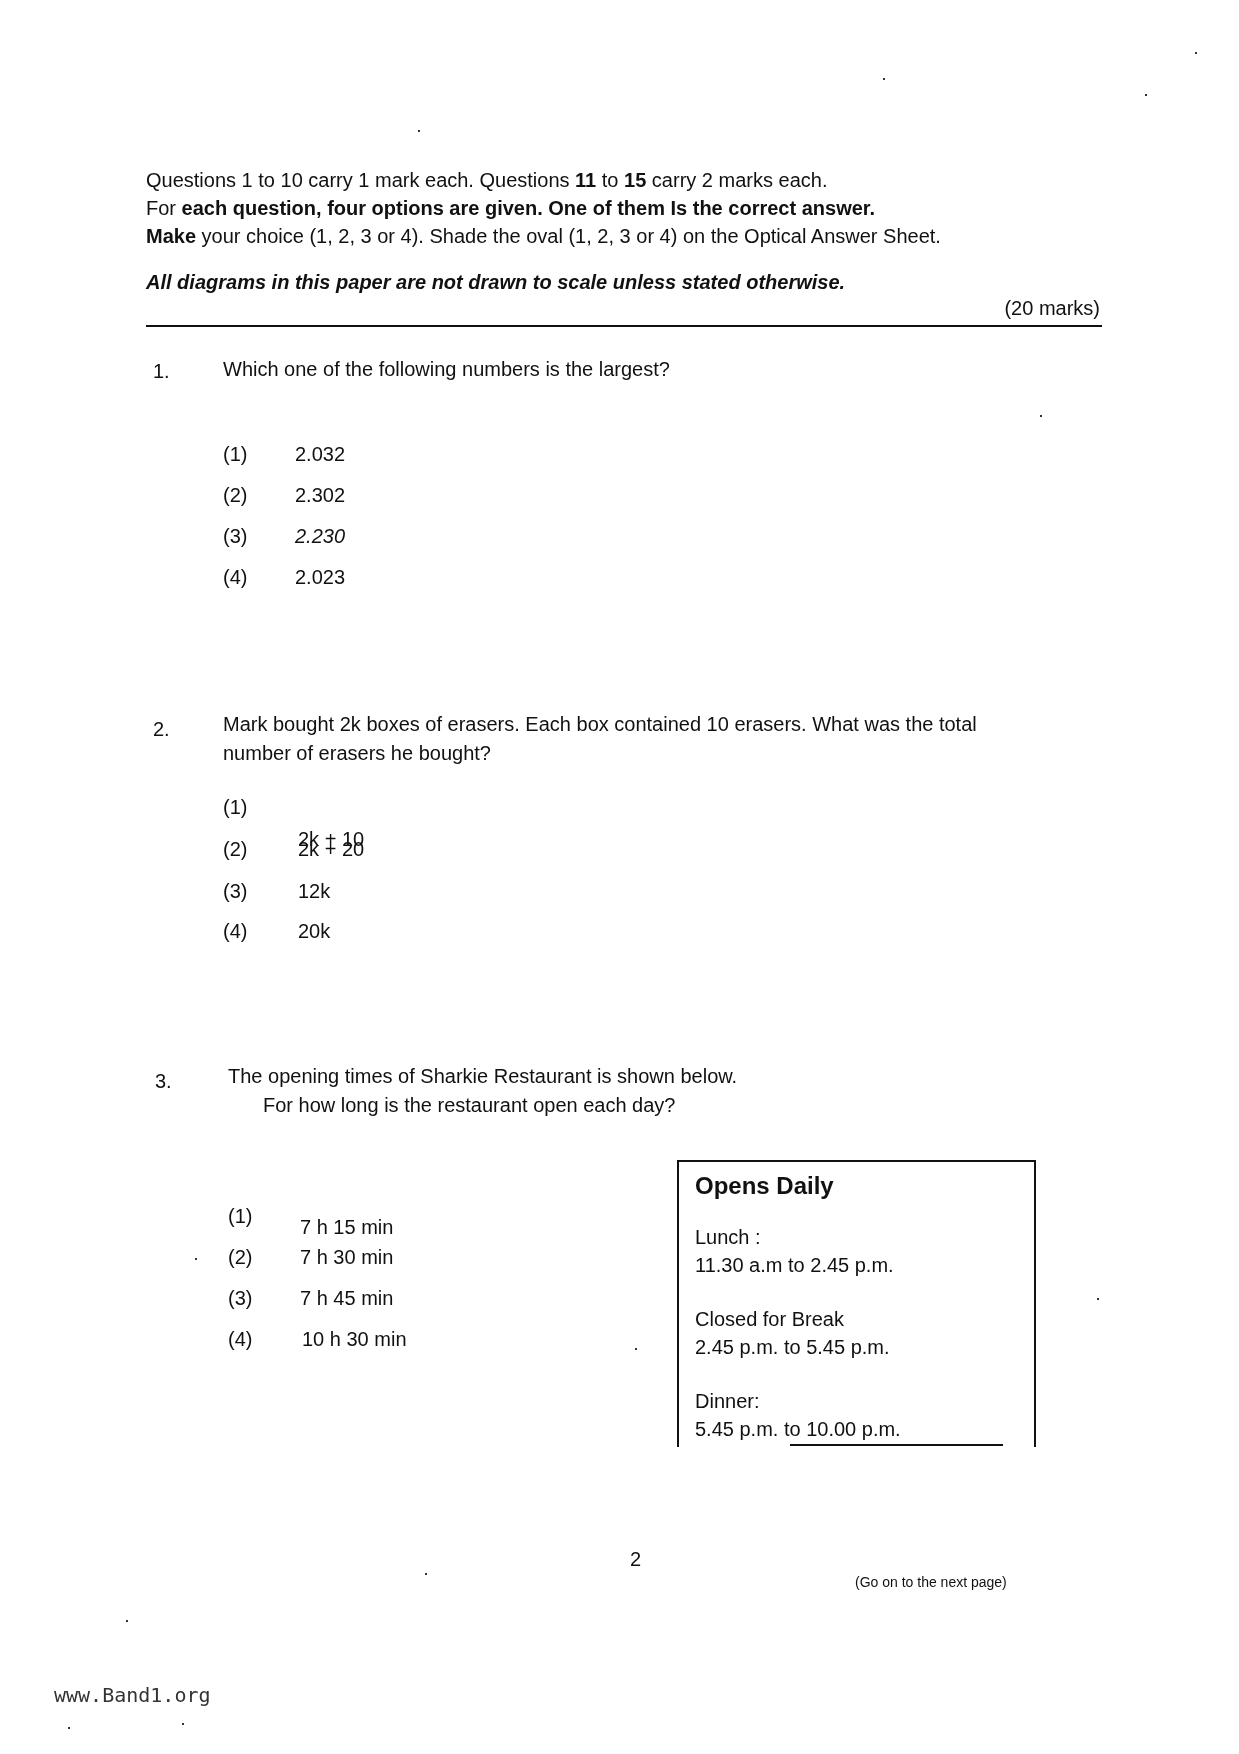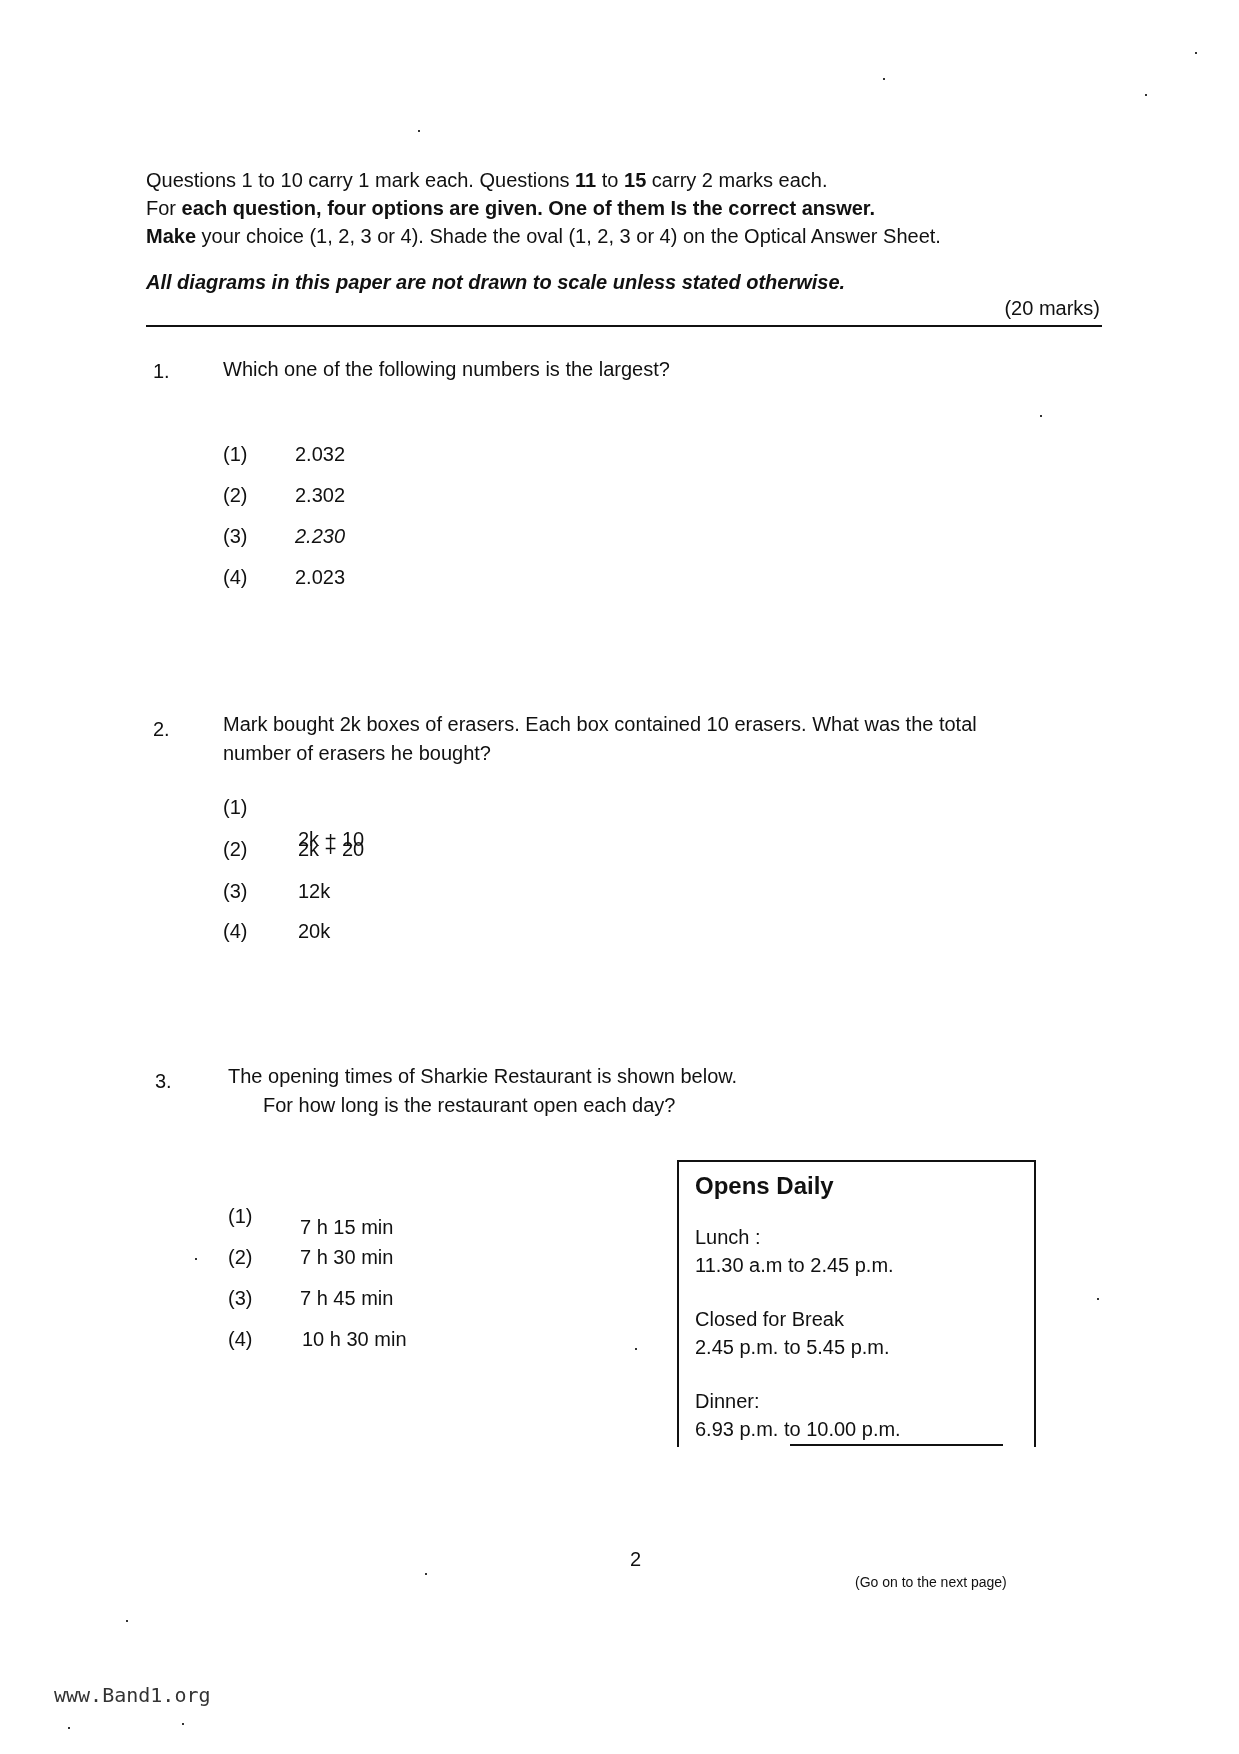--- a/index.html
+++ b/index.html
@@ -77,21 +77,21 @@
   <div class="abs opt-val" style="left:302px; top:1328px;">10 h 30 min</div>
 </div>
 
 <div class="box">
   <div class="title">Opens Daily</div>
   <div class="t" style="top:64px;text-align:right;">Lunch :</div>
   <div class="t" style="top:92px;">11.30 a.m  to 2.45 p.m.</div>
   <div class="t" style="top:146px;">Closed for Break</div>
   <div class="t" style="top:174px;">2.45 p.m. to 5.45 p.m.</div>
   <div class="t" style="top:228px;">Dinner:</div>
-  <div class="t" style="top:256px;">6.93 p.m. to 10.00 p.m.</div>
+  <div class="t" style="top:256px;">5.45 p.m. to 10.00 p.m.</div>
 </div>
 <div class="box-bottom"></div>
 
 <div class="abs" style="left:630px; top:1548px; font-size:20px;">2</div>
 <div class="abs" style="left:855px; top:1574px; font-size:14px;">(Go on to the next page)</div>
 <div class="abs watermark" style="left:54px; top:1683px;">www.Band1.org</div>
 
 <div class="speck" style="left:1195px; top:52px;"></div>
 <div class="speck" style="left:883px; top:78px;"></div>
 <div class="speck" style="left:1145px; top:94px;"></div>

